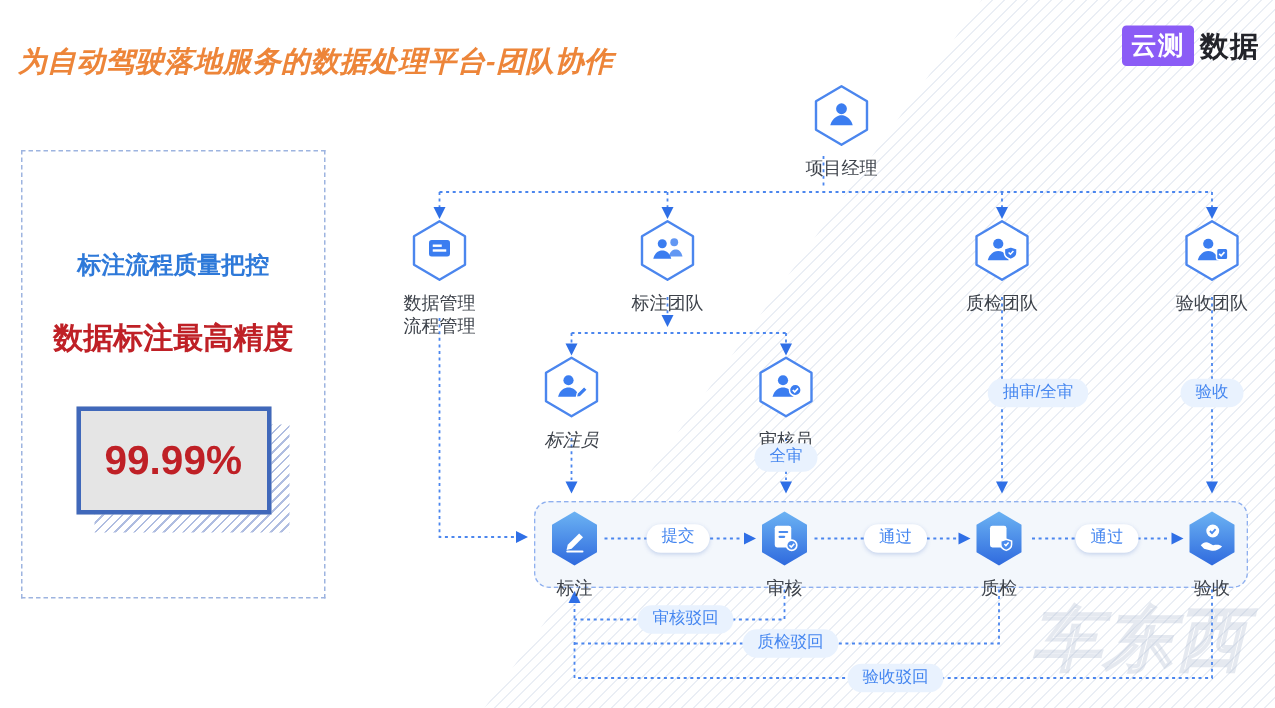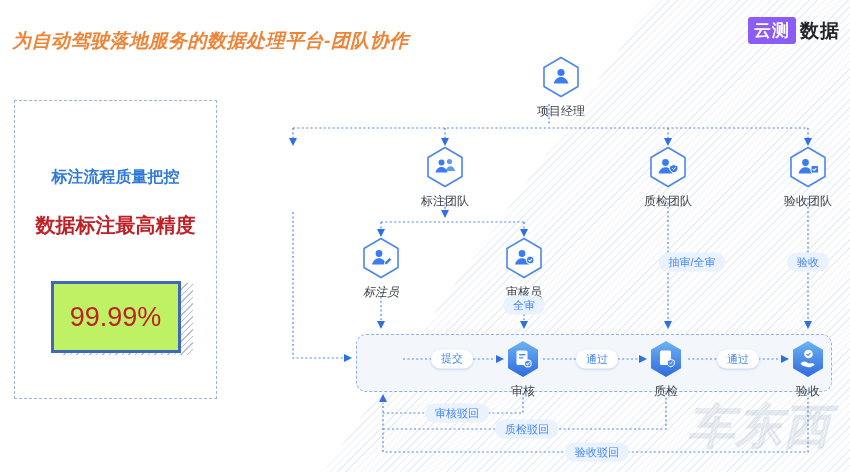--- a/index.html
+++ b/index.html
@@ -19,23 +19,23 @@
     padding:5px 6px;border-radius:3px;letter-spacing:1px;}
   .logo-suffix{color:#23242a;font-weight:bold;font-size:19px;letter-spacing:1px;}
   
   .panel{position:absolute;left:14px;top:100px;width:203px;height:299px;background:#fff;
     border:1px dashed #9db4e0;box-sizing:border-box;text-align:center;}
   .panel-subtitle{margin-top:66px;font-size:16px;font-weight:bold;color:#2e79d9;}
   .panel-headline{margin-top:24px;font-size:20px;font-weight:bold;color:#bf2026;}
   .metric-wrap{position:relative;width:130px;height:72px;margin:30px auto 0;}
   .metric-shadow{position:absolute;left:12px;top:14px;width:130px;height:72px;
     background:repeating-linear-gradient(135deg,rgba(110,135,200,.55) 0 1.2px,transparent 1.2px 4.6px);}
-  .metric-box{position:absolute;left:0;top:12px;width:130px;height:72px;background:#bef264;
+  .metric-box{position:absolute;left:0;top:2px;width:130px;height:72px;background:#e5e5e5;
     border:3px solid #4068ba;box-sizing:border-box;display:flex;align-items:center;justify-content:center;
-    font-size:27px;font-weight:normal;color:#bf2026;}
+    font-size:27px;font-weight:bold;color:#bf2026;}
   
   .connectors{position:absolute;left:0;top:0;z-index:2;}
   .flow-container{position:absolute;left:356px;top:334px;width:476px;height:58px;z-index:1;
     background:#f3f7fc;border:1px dashed #8fb0ef;border-radius:10px;box-sizing:border-box;}
   .node{position:absolute;transform:translateX(-50%);z-index:3;text-align:center;}
   .node-label{display:block;margin-top:2px;font-size:12px;color:#3d424a;line-height:1.25;white-space:nowrap;}
   .pill{position:absolute;transform:translate(-50%,-50%);z-index:4;background:#e9f2fe;color:#4687f0;
     font-size:11px;line-height:1;padding:4px 10px;border-radius:10px;white-space:nowrap;}
   .pill.white{background:#fff;box-shadow:0 1px 3px rgba(80,120,200,.3);}
 </style>
@@ -111,20 +111,30 @@
 
   <div class="node" style="left:549px;top:56px;margin-left:12px;">
     <svg width="38" height="42" viewBox="0 0 38 42">
       <polygon points="19,1.5 36,11.5 36,30.5 19,40.5 2,30.5 2,11.5" fill="#fff" stroke="#4b86ee" stroke-width="1.6" stroke-linejoin="round"></polygon>
       <circle cx="19" cy="16.5" r="3.6" fill="#3b7df0"></circle>
       <path d="M11.5 27.5 c1.5-5 5-6.6 7.5-6.6 s6 1.6 7.5 6.6 z" fill="#3b7df0"></path>
     </svg>
     <span class="node-label">项目经理</span>
   </div>
 
+  <div class="node" style="left:293px;top:146px;">
+    <svg width="38" height="42" viewBox="0 0 38 42">
+      <polygon points="19,1.5 36,11.5 36,30.5 19,40.5 2,30.5 2,11.5" fill="#fff" stroke="#4b86ee" stroke-width="1.6" stroke-linejoin="round"></polygon>
+      <rect x="12" y="14" width="14" height="11" rx="1.8" fill="#3b7df0"></rect>
+      <rect x="14.5" y="17" width="6" height="1.6" fill="#fff"></rect>
+      <rect x="14.5" y="20.2" width="9" height="1.6" fill="#fff"></rect>
+    </svg>
+    <span class="node-label">数据管理</span>
+    <span class="node-label" style="margin-top:0;">流程管理</span>
+  </div>
 
   <div class="node" style="left:445px;top:146px;">
     <svg width="38" height="42" viewBox="0 0 38 42">
       <polygon points="19,1.5 36,11.5 36,30.5 19,40.5 2,30.5 2,11.5" fill="#fff" stroke="#4b86ee" stroke-width="1.6" stroke-linejoin="round"></polygon>
       <circle cx="15.5" cy="16.5" r="3" fill="#3b7df0"></circle>
       <path d="M9.5 26.5 c1-4 3.5-5.5 6-5.5 s5 1.5 6 5.5 z" fill="#3b7df0"></path>
       <circle cx="23.5" cy="15.5" r="2.6" fill="#3b7df0" opacity=".8"></circle>
       <path d="M19.8 25 c.8-3.4 2.7-4.7 4.7-4.7 s3.7 1.3 4.5 4.7 z" fill="#3b7df0" opacity=".8"></path>
     </svg>
     <span class="node-label">标注团队</span>
@@ -166,20 +176,34 @@
     <svg width="38" height="42" viewBox="0 0 38 42">
       <polygon points="19,1.5 36,11.5 36,30.5 19,40.5 2,30.5 2,11.5" fill="#fff" stroke="#4b86ee" stroke-width="1.6" stroke-linejoin="round"></polygon>
       <circle cx="17" cy="16.5" r="3.4" fill="#3b7df0"></circle>
       <path d="M10 27.5 c1.3-4.7 4.5-6.2 7-6.2 s5.7 1.5 7 6.2 z" fill="#3b7df0"></path>
       <circle cx="25.2" cy="23" r="3.9" fill="#3b7df0" stroke="#fff" stroke-width="1"></circle>
       <path d="M23.5 23 l1.3 1.3 2.2-2.4" stroke="#fff" stroke-width="1.1" fill="none"></path>
     </svg>
     <span class="node-label">审核员</span>
   </div>
 
+  <div class="node" style="left:383px;top:340px;">
+    <svg width="34" height="38" viewBox="0 0 34 38">
+      <defs>
+          <linearGradient id="g1" x1="0" y1="0" x2="0" y2="1">
+        <stop offset="0" stop-color="#6cb3f3"></stop>
+            <stop offset="1" stop-color="#2f6ade"></stop>
+          </linearGradient>
+        </defs>
+      <polygon points="17,1 32,9.8 32,28.2 17,37 2,28.2 2,9.8" fill="url(#g1)"></polygon>
+      <path d="M12.5 23.2 l7.6-7.6 2.6 2.6 -7.6 7.6 -3.4.8 z" fill="#fff"></path>
+      <rect x="11.5" y="27" width="11.5" height="1.3" rx=".65" fill="#fff"></rect>
+    </svg>
+    <span class="node-label">标注</span>
+  </div>
 
   <div class="node" style="left:523px;top:340px;">
     <svg width="34" height="38" viewBox="0 0 34 38">
       <defs>
           <linearGradient id="g2" x1="0" y1="0" x2="0" y2="1">
         <stop offset="0" stop-color="#6cb3f3"></stop>
             <stop offset="1" stop-color="#2f6ade"></stop>
           </linearGradient>
         </defs>
       <polygon points="17,1 32,9.8 32,28.2 17,37 2,28.2 2,9.8" fill="url(#g2)"></polygon>

